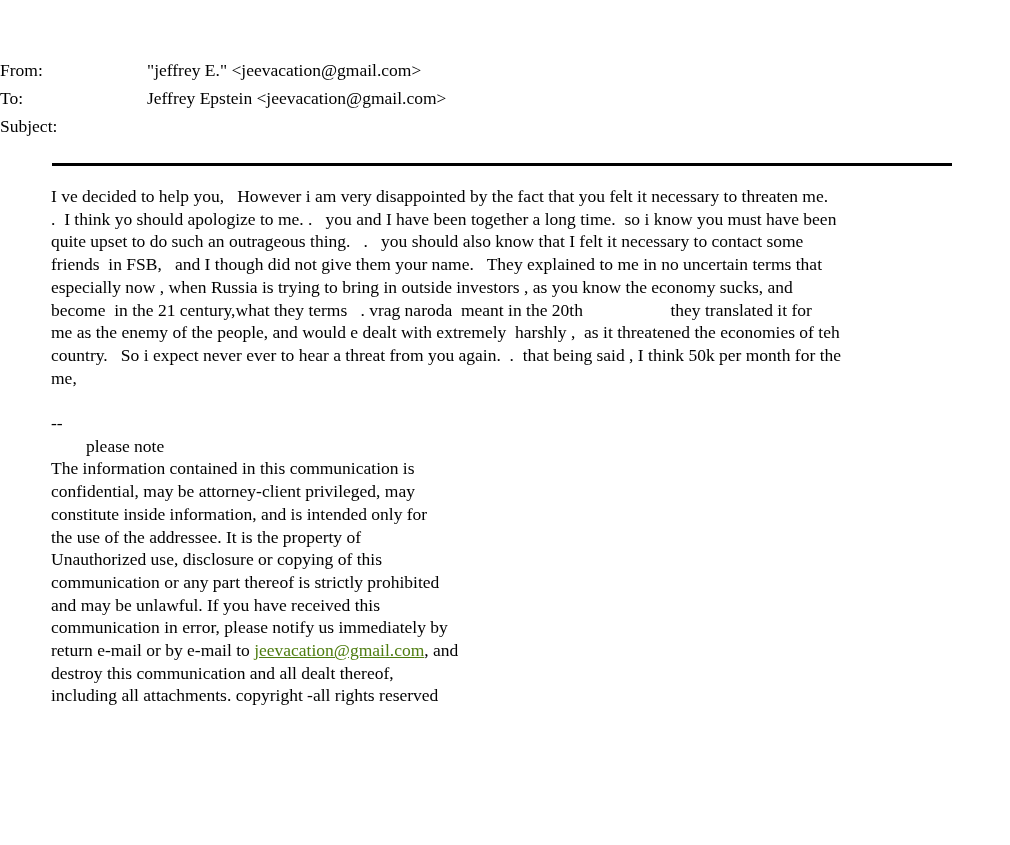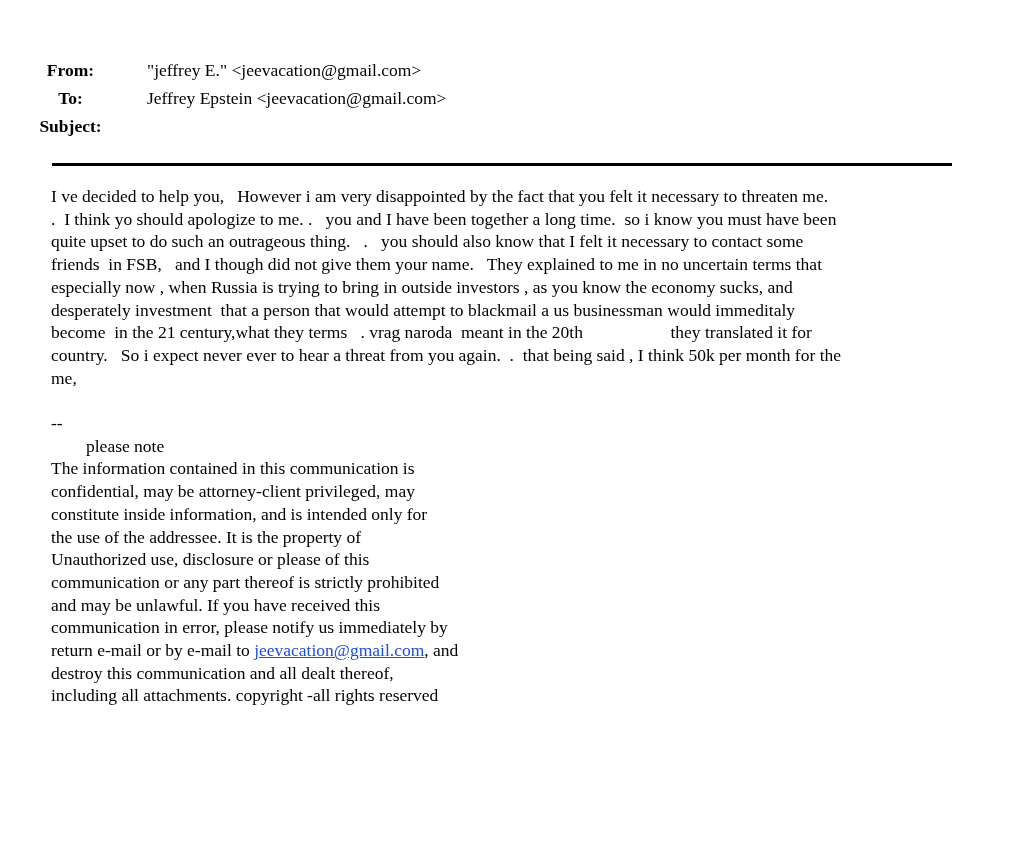--- a/index.html
+++ b/index.html
@@ -8,36 +8,36 @@
     width: 1010px; height: 845px;
     font-family: "Liberation Serif", "DejaVu Serif", serif;
     color: #000000;
     overflow: hidden;
   }
   .page { position: relative; width: 1010px; height: 845px; background: #ffffff; }
 
   
   .headers { border-collapse: collapse; margin-top: 56px; }
   .headers td { font-size: 17.5px; line-height: 28px; vertical-align: top; }
-  .h-label { width: 141px; text-align: center; font-weight: bold; white-space: pre; }
+  .h-label { width: 141px; text-align: left; font-weight: normal; white-space: pre; }
   .h-value { padding-left: 6px; white-space: pre; }
 
   
   .rule { margin: 23px 0 0 52px; width: 900px; height: 3px; background: #000000; }
 
   
   .body-text { margin: 19px 0 0 51px; width: 912px; }
   .line {
     font-size: 17.5px;
     line-height: 22.7px;
     min-height: 22.7px;
     white-space: pre;
   }
   .spacer { height: 22.7px; }
-  .sig-link { color: #1d4ed8; text-decoration: underline; cursor: pointer; }
+  .sig-link { color: #4d7c0f; text-decoration: underline; cursor: pointer; }
 </style>
 </head>
 <body>
 
 <div class="page">
 
   <table class="headers">
     <tbody>
         <tr>
       <td class="h-label">From:</td>
@@ -55,35 +55,35 @@
     </table>
 
   <div class="rule"></div>
 
   <div class="body-text">
     <div class="line">I ve decided to help you,   However i am very disappointed by the fact that you felt it necessary to threaten me.</div>
     <div class="line">.  I think yo should apologize to me. .   you and I have been together a long time.  so i know you must have been</div>
     <div class="line">quite upset to do such an outrageous thing.   .   you should also know that I felt it necessary to contact some</div>
     <div class="line">friends  in FSB,   and I though did not give them your name.   They explained to me in no uncertain terms that</div>
     <div class="line">especially now , when Russia is trying to bring in outside investors , as you know the economy sucks, and</div>
-    <div class="line">desperately investment  that a person that would attempt to blackmail a us businessman would immeditaly</div>
     <div class="line">become  in the 21 century,what they terms   . vrag naroda  meant in the 20th                    they translated it for</div>
+    <div class="line">me as the enemy of the people, and would e dealt with extremely  harshly ,  as it threatened the economies of teh</div>
     <div class="line">country.   So i expect never ever to hear a threat from you again.  .  that being said , I think 50k per month for the</div>
     <div class="line">me,</div>
 
     <div class="spacer"></div>
 
     <div>
       <div class="line">--</div>
       <div class="line">        please note</div>
       <div class="line">The information contained in this communication is</div>
       <div class="line">confidential, may be attorney-client privileged, may</div>
       <div class="line">constitute inside information, and is intended only for</div>
       <div class="line">the use of the addressee. It is the property of</div>
-      <div class="line">Unauthorized use, disclosure or please of this</div>
+      <div class="line">Unauthorized use, disclosure or copying of this</div>
       <div class="line">communication or any part thereof is strictly prohibited</div>
       <div class="line">and may be unlawful. If you have received this</div>
       <div class="line">communication in error, please notify us immediately by</div>
 
       <div class="line"><span>return e-mail or by e-mail to </span><span class="sig-link">jeevacation@gmail.com</span><span>, and</span></div>
 
       <div class="line">destroy this communication and all dealt thereof,</div>
       <div class="line">including all attachments. copyright -all rights reserved</div>
     </div>
   </div>

